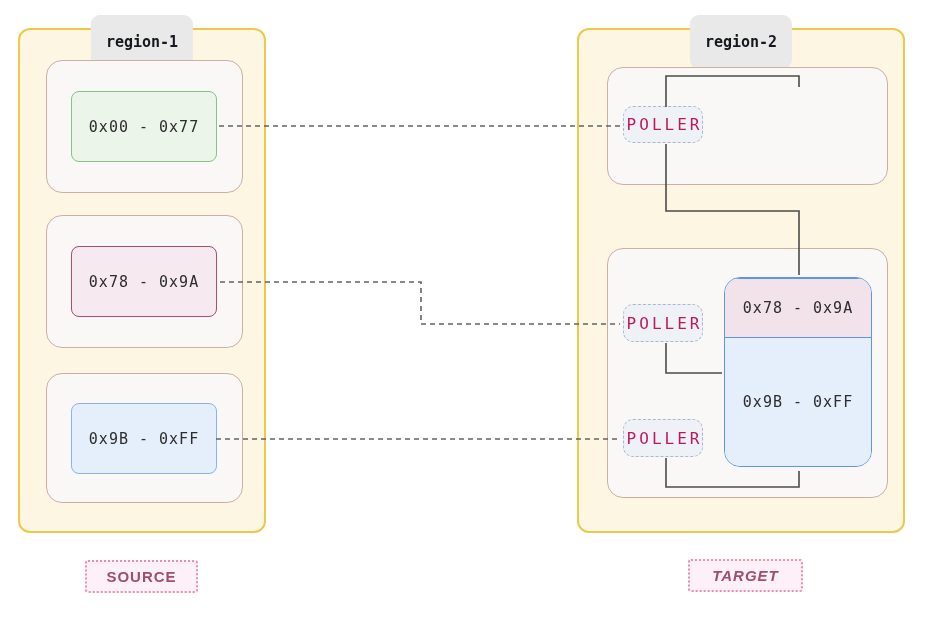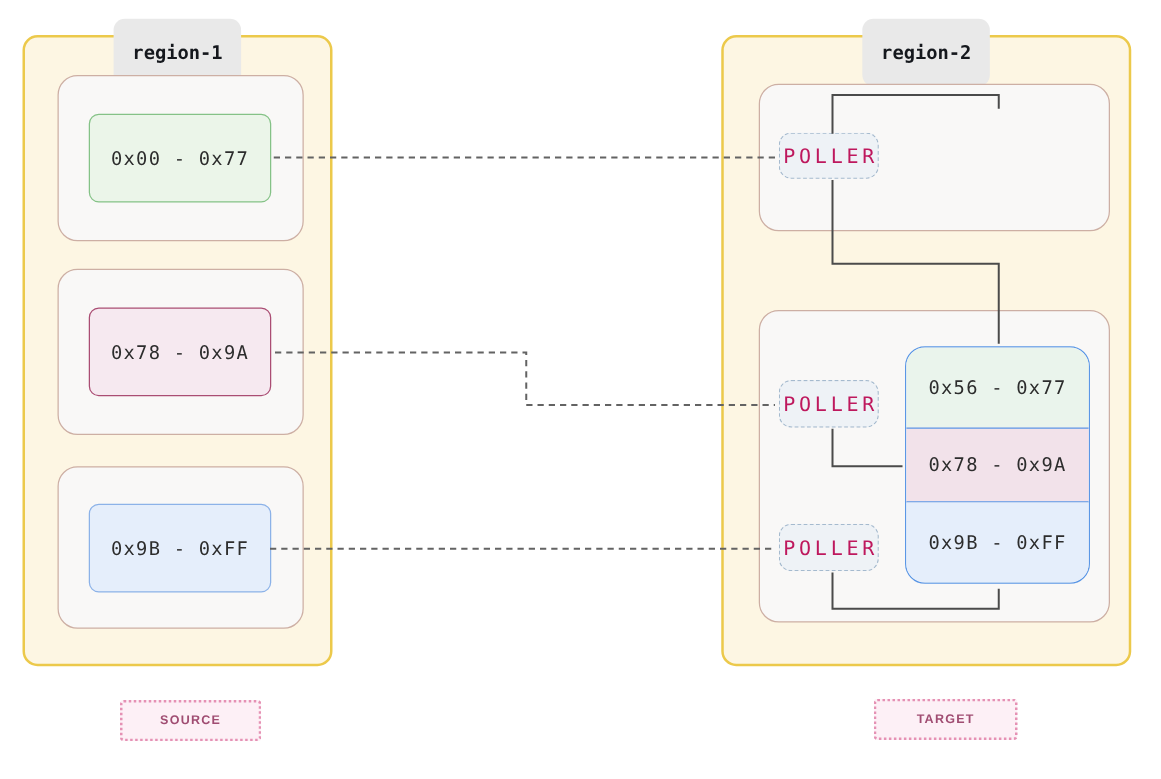--- a/index.html
+++ b/index.html
@@ -107,27 +107,26 @@
 
   
   .tag {
     position:absolute;
     background:#fdf0f6;
     border:2px dotted #e591b4;
     border-radius:3px;
     display:flex; align-items:center; justify-content:center;
     font-family:"Liberation Sans", sans-serif;
     font-weight:bold;
-    font-size:10px;
+    font-size:15px;
     letter-spacing:1px;
     color:#a04d72;
-    margin-left:11px;
   }
   #tag-source { left:85px;  top:560px; width:113px; height:33px; }
-  #tag-target { left:688px; top:559px; width:115px; height:33px; }
+  #tag-target { left:688px; top:559px; width:115px; height:33px;font-style:italic; }
 
   
   .arrows {
     position:absolute; left:0; top:0;
     width:929px; height:623px;
     pointer-events:none;
   }
   .arrows path { fill:none; }
   .arrows .solid  { stroke:#4b4b4b; stroke-width:1.6; }
   .arrows .dashed { stroke:#636363; stroke-width:1.6; stroke-dasharray:5 4; }
@@ -155,21 +154,20 @@
     <div class="pill">region-2</div>
 
     <div class="group" id="r2-gtop">
       <div class="poller" id="poller-1">POLLER</div>
     </div>
 
     <div class="group" id="r2-gbot">
       <div class="poller" id="poller-2">POLLER</div>
       <div class="poller" id="poller-3">POLLER</div>
       <div class="stack">
-        <div class="seg seg1">0x56 - 0x77</div>
         <div class="seg seg2">0x78 - 0x9A</div>
         <div class="seg seg3">0x9B - 0xFF</div>
       </div>
     </div>
   </div>
 
   <div class="tag" id="tag-source">SOURCE</div>
   <div class="tag" id="tag-target">TARGET</div>
 
   <svg class="arrows" viewBox="0 0 929 623" xmlns="http://www.w3.org/2000/svg">

